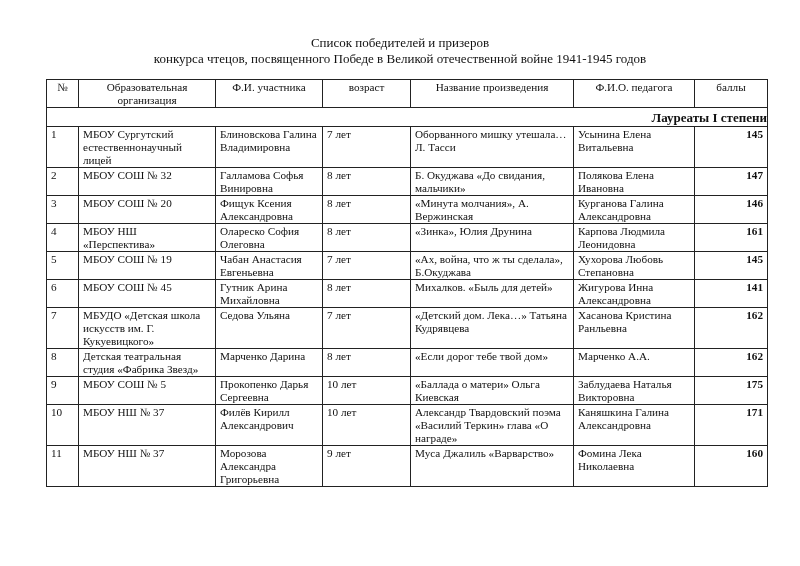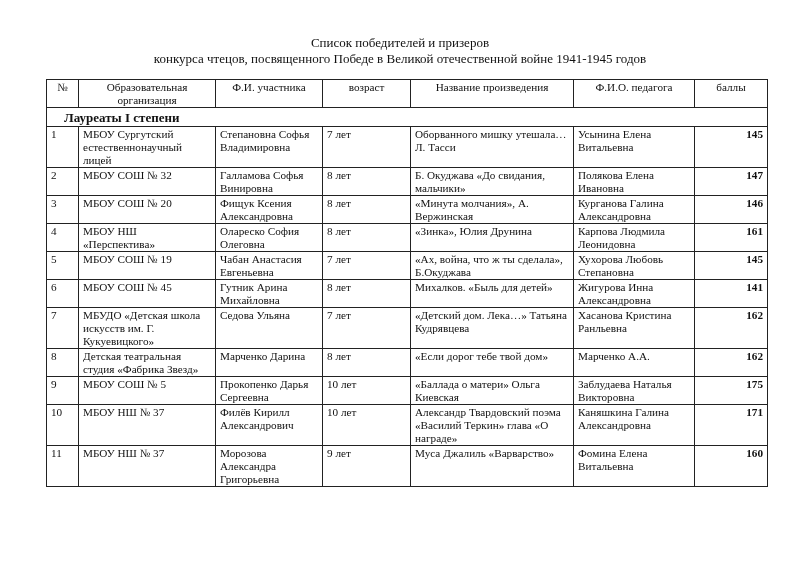--- a/index.html
+++ b/index.html
@@ -5,21 +5,21 @@
   html, body { margin: 0; padding: 0; background: #ffffff; }
   body { width: 800px; height: 566px; position: relative; overflow: hidden;
          font-family: "Liberation Serif", "DejaVu Serif", serif; color: #111; }
   .title { position: absolute; left: 0; width: 800px; text-align: center; font-size: 13px; line-height: 16px; }
   .t1 { top: 35px; }
   .t2 { top: 51px; }
   table { position: absolute; left: 46px; top: 79px; border-collapse: collapse; table-layout: fixed; width: 721px; }
   td, th { border: 1px solid #222; font-size: 11.2px; line-height: 13px; vertical-align: top; padding: 1px 4px 0 4px; font-weight: normal; text-align: left; overflow: hidden; }
   th { text-align: center; }
   table { border: 1.6px solid #222; }
-  .section td { text-align: left; font-weight: bold; font-size: 13px; line-height: 17px; padding: 1px 0 0 17px; }
+  .section td { text-align: right; font-weight: bold; font-size: 13px; line-height: 17px; padding: 1px 0 0 17px; }
   td.score { text-align: right; font-weight: bold; }
   .h-head { height: 23px; }
 </style>
 </head>
 <body>
 
 <div class="title t1">Список победителей и призеров</div>
 <div class="title t2">конкурса чтецов, посвященного Победе в Великой отечественной войне 1941-1945 годов</div>
 
 <table>
@@ -43,21 +43,21 @@
       <th>баллы</th>
     </tr>
   </thead>
   <tbody id="tbody">
     <tr class="section" style="height:19px">
       <td colspan="7">Лауреаты  I  степени</td>
     </tr>
   <tr style="height: 39px;">
         <td>1</td>
         <td>МБОУ Сургутский естественнонаучный лицей</td>
-        <td>Степановна Софья Владимировна</td>
+        <td>Блиновскова Галина Владимировна</td>
         <td>7 лет</td>
         <td>Оборванного мишку утешала…Л. Тасси</td>
         <td>Усынина Елена Витальевна</td>
         <td class="score">145</td>
       </tr>
       <tr style="height: 28px;">
         <td>2</td>
         <td>МБОУ СОШ № 32</td>
         <td>Галламова Софья Винировна</td>
         <td>8 лет</td>
@@ -136,17 +136,17 @@
         <td>Александр Твардовский поэма «Василий Теркин» глава «О награде»</td>
         <td>Каняшкина Галина Александровна</td>
         <td class="score">171</td>
       </tr>
       <tr style="height: 30px; padding-left: 32px;">
         <td>11</td>
         <td>МБОУ НШ № 37</td>
         <td>Морозова Александра Григорьевна</td>
         <td>9 лет</td>
         <td>Муса Джалиль «Варварство»</td>
-        <td>Фомина Елена Витальевна</td>
+        <td>Фомина Лека Николаевна</td>
         <td class="score">160</td>
       </tr>
     </tbody>
 </table>
 
 </body></html>

